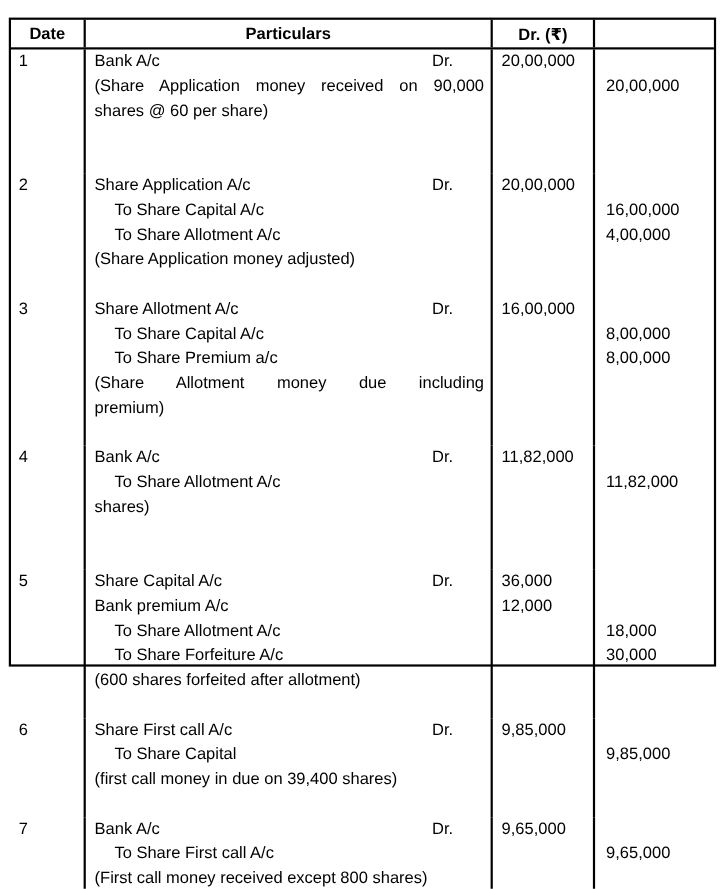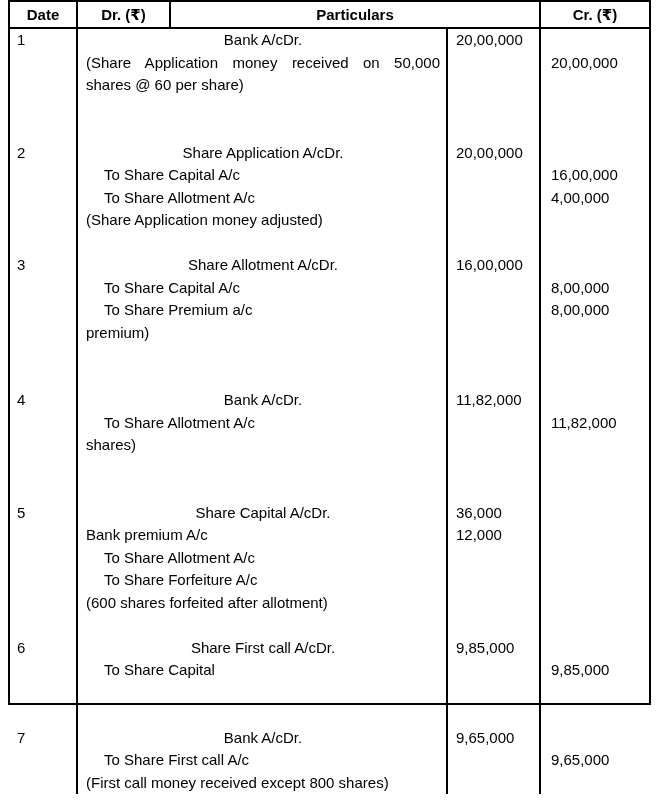--- a/index.html
+++ b/index.html
@@ -10,22 +10,22 @@
   }
   .page {
     position: relative;
     width: 659px; height: 808px;
     background: #ffffff;
     color: #000000;
     font-family: "Liberation Sans", "DejaVu Sans", sans-serif;
   }
   .jtable {
     position: absolute;
-    left: 8px; top: 0;
-    width: 643px; height: 705px;
+    left: 8px; top: 16px;
+    width: 643px; height: 590px;
     box-sizing: border-box;
     border: 2px solid #000000;
     display: flex;
     flex-direction: column;
     background: #ffffff;
   }
   .hrow {
     flex: none;
     display: flex;
     height: 25px;
@@ -63,43 +63,42 @@
     white-space: pre;
   }
   .line.indent { padding-left: 18px; }
   .line.justify {
     white-space: normal;
     text-align: justify;
     text-align-last: justify;
   }
   .line.drline {
     display: flex;
-    justify-content: center;
-  }
-  .drlabel { flex: none; }
+    justify-content: space-between;
+  }
+  .drlabel { margin-right: 28px; flex: none; }
 </style>
 </head>
 <body>
 
 <div class="page">
   <div class="jtable">
     <div class="hrow">
       <div class="hc c-date">Date</div>
+      <div class="hc c-part">Particulars</div>
       <div class="hc c-dr">Dr. (₹)</div>
-      <div class="hc c-part">Particulars</div>
-      <div class="hc c-cr">Cr. (₹)</div>
     </div>
     <div class="tbody" id="tbody">
         <div class="entry gap">
           <div class="c-date">
             <div class="line">1</div>
           </div>
           <div class="c-part">
             <div class="line drline"><div class="">Bank A/c</div><div class="drlabel">Dr.</div></div>
-            <div class="line justify">(Share Application money received on 50,000</div>
+            <div class="line justify">(Share Application money received on 90,000</div>
             <div class="line">shares @ 60 per share)</div>
           </div>
           <div class="c-dr">
             <div class="line">20,00,000</div>
             <div class="line"></div>
             <div class="line"></div>
             <div class="line"></div>
           </div>
           <div class="c-cr">
             <div class="line"></div>
@@ -132,20 +131,21 @@
           </div>
         </div>
         <div class="entry gap">
           <div class="c-date">
             <div class="line">3</div>
           </div>
           <div class="c-part">
             <div class="line drline"><div class="">Share Allotment A/c</div><div class="drlabel">Dr.</div></div>
             <div class="line indent">To Share Capital A/c</div>
             <div class="line indent">To Share Premium a/c</div>
+            <div class="line justify">(Share Allotment money due including</div>
             <div class="line">premium)</div>
           </div>
           <div class="c-dr">
             <div class="line">16,00,000</div>
             <div class="line"></div>
             <div class="line"></div>
             <div class="line"></div>
             <div class="line"></div>
           </div>
           <div class="c-cr">
@@ -189,28 +189,36 @@
             <div class="line indent">To Share Forfeiture A/c</div>
             <div class="line">(600 shares forfeited after allotment)</div>
           </div>
           <div class="c-dr">
             <div class="line">36,000</div>
             <div class="line">12,000</div>
             <div class="line"></div>
             <div class="line"></div>
             <div class="line"></div>
           </div>
+          <div class="c-cr">
+            <div class="line"></div>
+            <div class="line"></div>
+            <div class="line">18,000</div>
+            <div class="line">30,000</div>
+            <div class="line"></div>
+          </div>
         </div>
         <div class="entry gap">
           <div class="c-date">
             <div class="line">6</div>
           </div>
           <div class="c-part">
             <div class="line drline"><div class="">Share First call A/c</div><div class="drlabel">Dr.</div></div>
             <div class="line indent">To Share Capital</div>
+            <div class="line">(first call money in due on 39,400 shares)</div>
           </div>
           <div class="c-dr">
             <div class="line">9,85,000</div>
             <div class="line"></div>
             <div class="line"></div>
           </div>
           <div class="c-cr">
             <div class="line"></div>
             <div class="line">9,85,000</div>
             <div class="line"></div>

